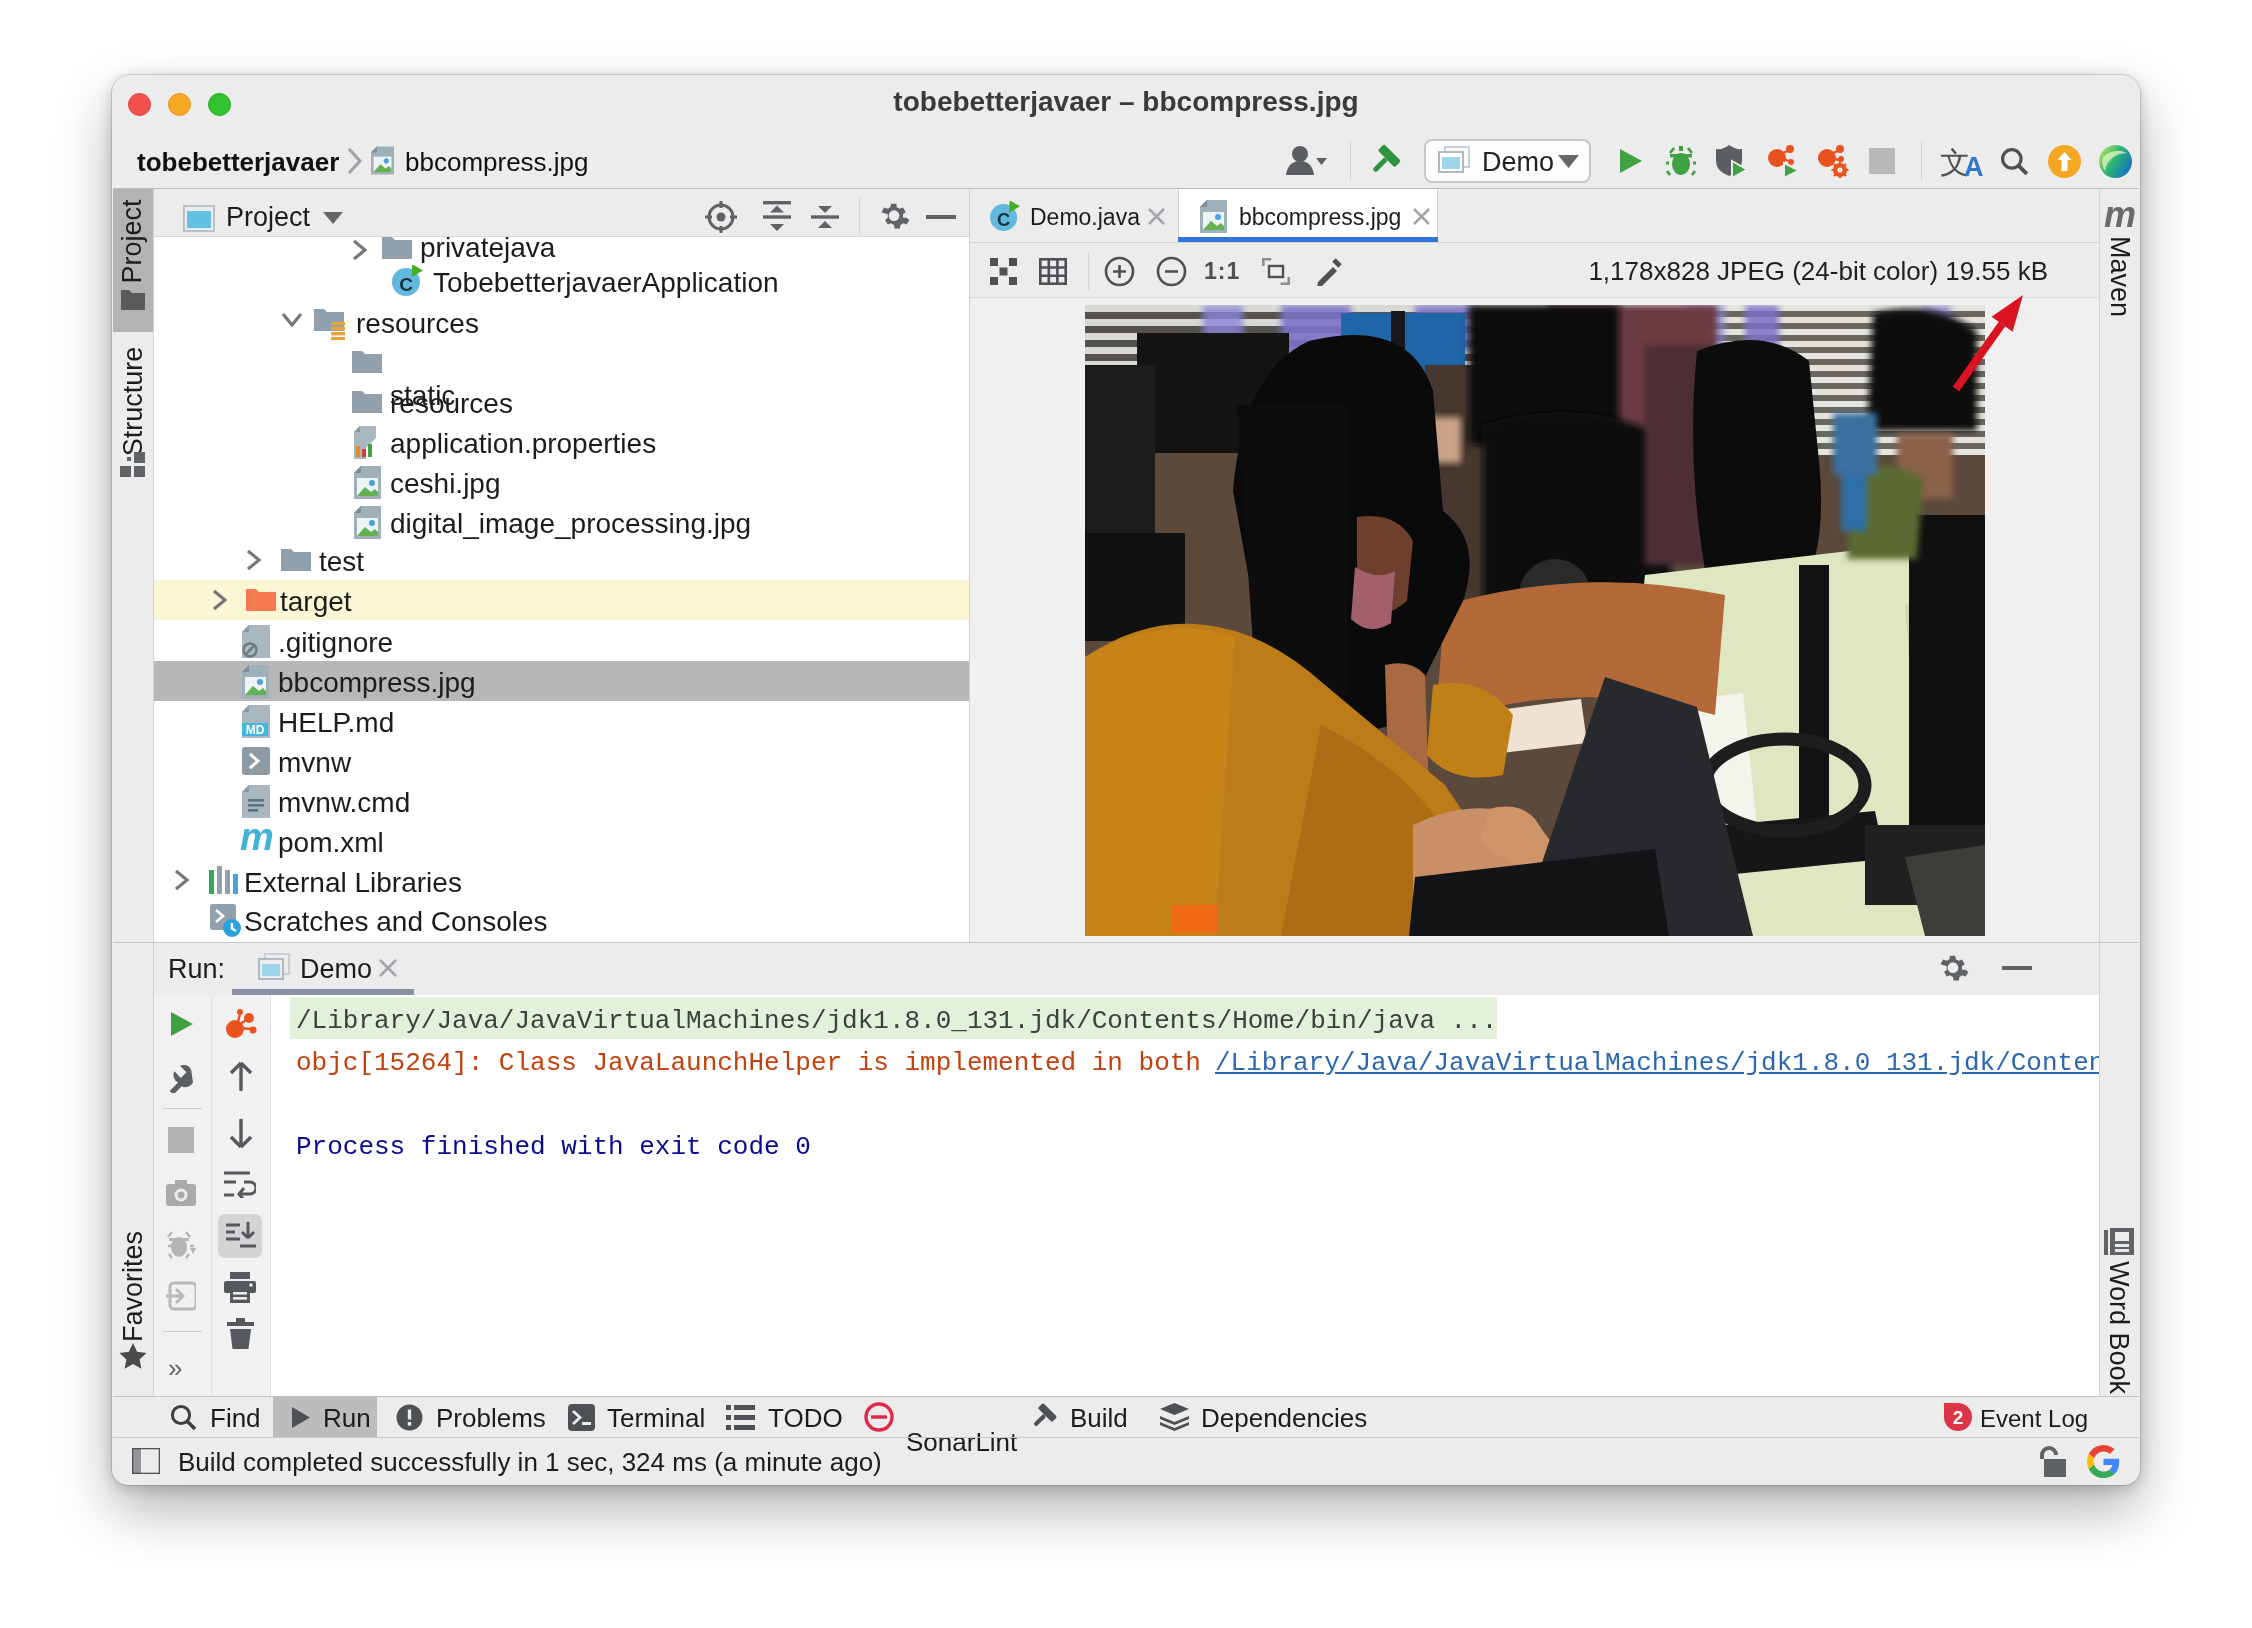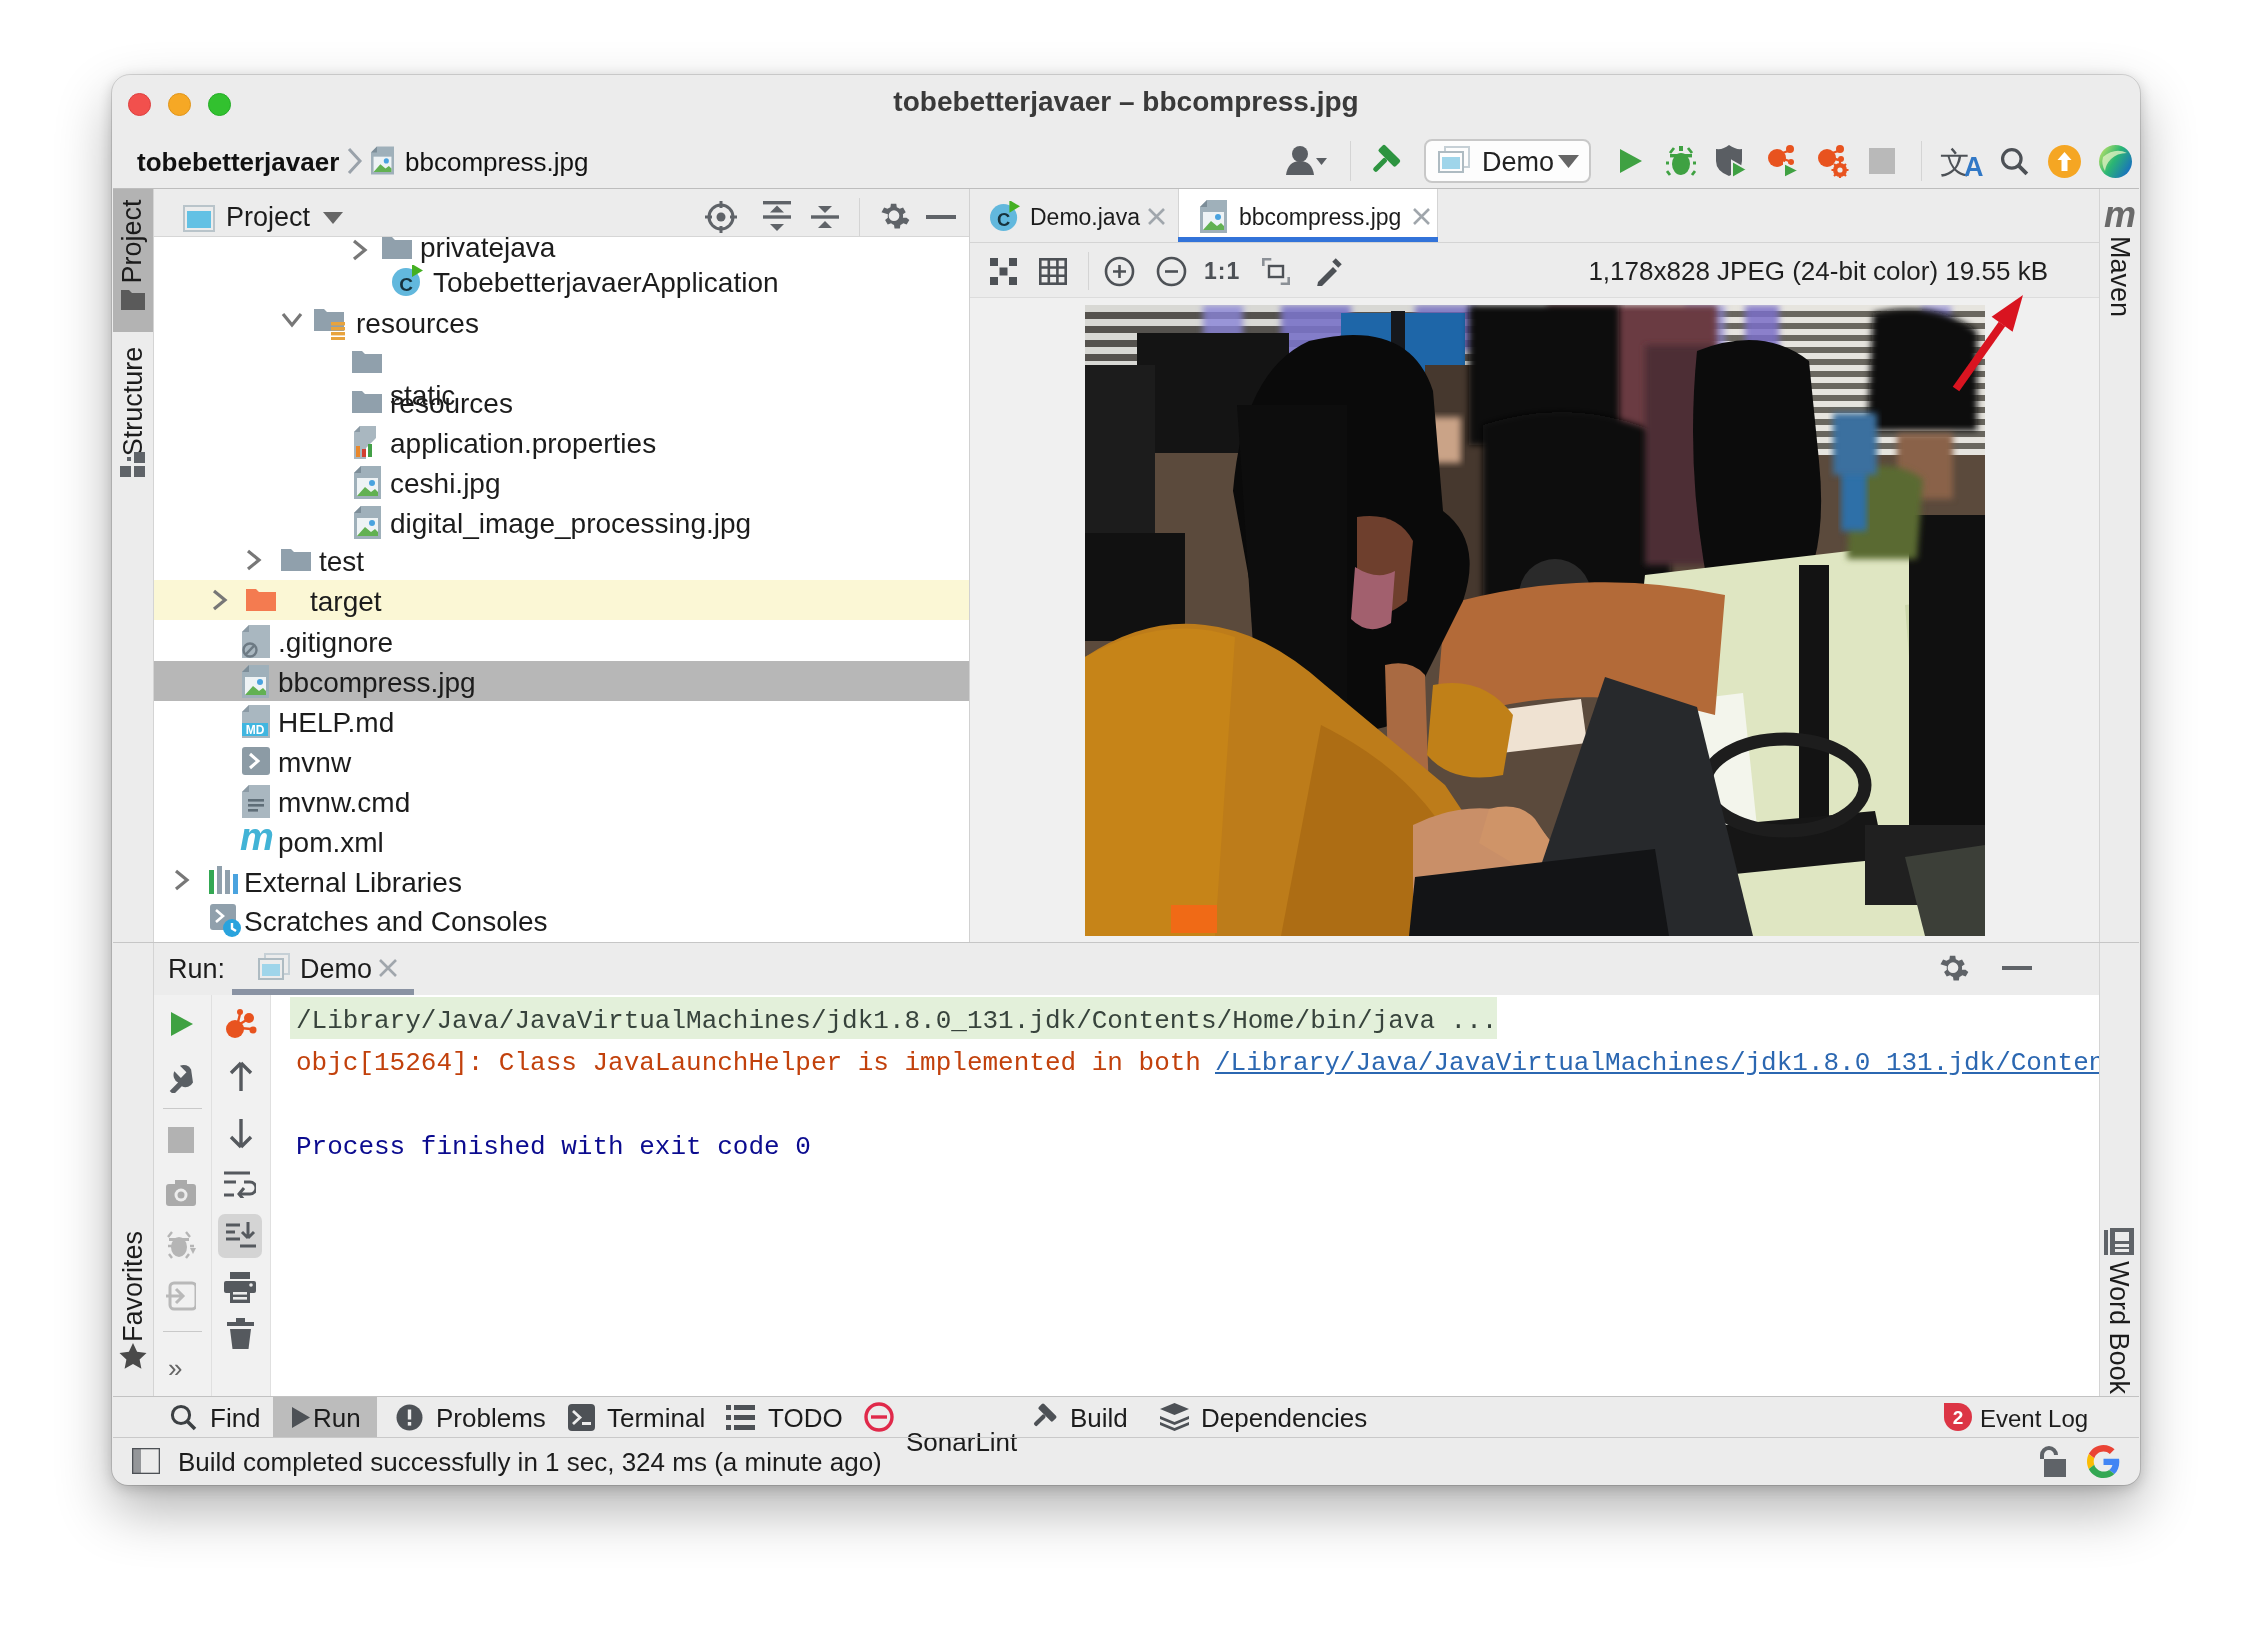--- a/index.html
+++ b/index.html
@@ -233,21 +233,21 @@
       <path d="M0 3 h10 l3 3 h17 v19 h-30 z" fill="#90a0ac"></path>
     </svg>
   <div class="treerow" style="left:319px;top:546px;">test</div>
 
   <svg class="icn" style="left:212px;top:588px;" width="16" height="24" viewBox="0 0 16 24">
       <path d="M2 3 L13 12 L2 21" fill="none" stroke="#777" stroke-width="3.2"></path>
     </svg>
   <svg class="icn" style="left:246px;top:586px;" width="30" height="25" viewBox="0 0 30 25">
       <path d="M0 3 h10 l3 3 h17 v19 h-30 z" fill="#f47b50"></path>
     </svg>
-  <div class="treerow" style="left:280px;top:586px;margin-left:30px;">target</div>
+  <div class="treerow" style="left:280px;top:586px;">target</div>
 
   <svg class="icn" style="left:242px;top:625px;" width="28" height="33" viewBox="0 0 28 33">
       <path d="M7 0 h21 v33 h-28 v-26 z" fill="#a9b7c0"></path>
       <path d="M7 0 v7 h-7 z" fill="#8a99a4"></path>
       <circle cx="8" cy="25" r="6.5" fill="none" stroke="#6d7a84" stroke-width="2.4"></circle>
       <path d="M3.6 29.6 L12.4 20.4" stroke="#6d7a84" stroke-width="2.4"></path>
     </svg>
   <div class="treerow" style="left:278px;top:627px;">.gitignore</div>
 
   <svg class="icn" style="left:242px;top:665px;" width="27" height="33" viewBox="0 0 27 33">
@@ -629,21 +629,21 @@
   <div class="hline" style="left:113px;top:1396px;width:2026px;background:#c2c2c2;"></div>
   <div class="abs" style="left:273px;top:1397px;width:104px;height:40px;background:#bcbcbc;"></div>
   <svg class="icn" style="left:170px;top:1404px;" width="27" height="27" viewBox="0 0 27 27">
       <circle cx="11" cy="11" r="8.6" fill="none" stroke="#3c4043" stroke-width="3"></circle>
       <path d="M17.5 17.5 L25 25" stroke="#3c4043" stroke-width="3.6"></path>
     </svg>
   <div class="abs" style="left:210px;top:1403px;font-size:26px;color:#1c1c1c;">Find</div>
   <svg class="icn" style="left:290px;top:1405px;" width="22" height="25" viewBox="0 0 22 25">
       <path d="M2 2 L20 12.5 L2 23 z" fill="#4d5156"></path>
     </svg>
-  <div class="abs" style="left:313px;top:1403px;font-size:26px;color:#1c1c1c;">Run</div>
+  <div class="abs" style="left:323px;top:1403px;font-size:26px;color:#1c1c1c;">Run</div>
   <svg class="icn" style="left:396px;top:1404px;" width="27" height="27" viewBox="0 0 27 27">
       <circle cx="13.5" cy="13.5" r="13" fill="#4d5156"></circle>
       <rect x="11.8" y="5.5" width="3.4" height="10" fill="#ececec"></rect>
       <rect x="11.8" y="18" width="3.4" height="3.6" fill="#ececec"></rect>
     </svg>
   <div class="abs" style="left:436px;top:1403px;font-size:26px;color:#1c1c1c;">Problems</div>
   <svg class="icn" style="left:568px;top:1404px;" width="27" height="27" viewBox="0 0 27 27">
       <rect x="0" y="0" width="27" height="27" rx="4" fill="#4d5156"></rect>
       <path d="M5 7 l7 6.5 L5 20" stroke="#ececec" stroke-width="2.8" fill="none"></path>
       <rect x="14" y="18" width="9" height="3" fill="#ececec"></rect>

